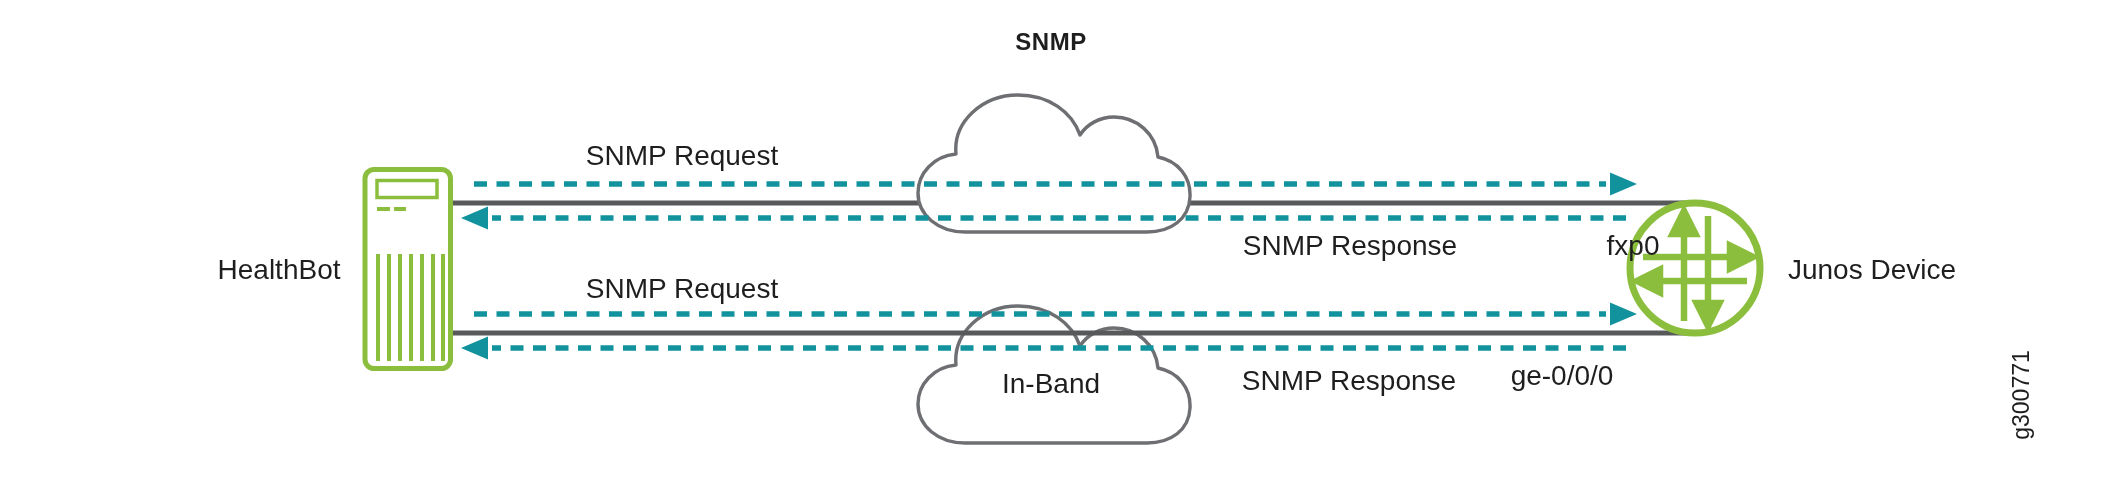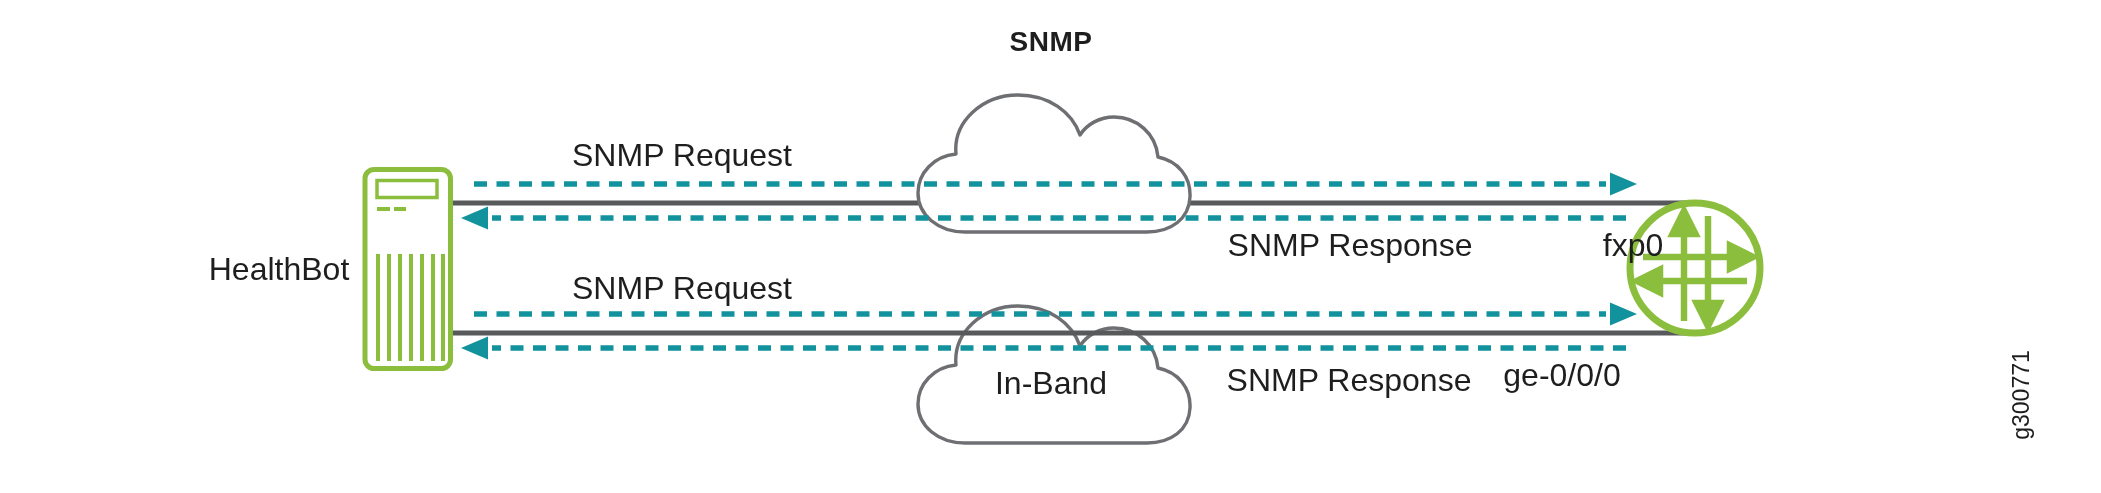--- a/index.html
+++ b/index.html
@@ -16,25 +16,25 @@
     background:#ffffff;
     font-family:"Liberation Sans","DejaVu Sans",sans-serif;
     color:var(--text);
     overflow:hidden;
   }
   .stage svg{position:absolute;left:0;top:0;}
   .lbl{
     position:absolute;
     transform:translate(-50%,-50%);
     white-space:nowrap;
-    font-size:32px;
+    font-size:28px;
     line-height:1.1;
     color:var(--text);
   }
-  .lbl.title{font-weight:700;font-size:28px;letter-spacing:0.5px;}
+  .lbl.title{font-weight:700;font-size:24px;letter-spacing:0.5px;}
   .lbl.gnum{
     font-size:23px;
     transform:translate(-50%,-50%) rotate(-90deg);
   }
 </style>
 </head>
 <body>
 
 <div class="stage">
 
@@ -115,15 +115,16 @@
 
   <div class="lbl" style="left:682px;top:156px">SNMP Request</div>
   <div class="lbl" style="left:1350px;top:246px">SNMP Response</div>
   <div class="lbl" style="left:682px;top:289px">SNMP Request</div>
   <div class="lbl" style="left:1349px;top:381px">SNMP Response</div>
 
   <div class="lbl" style="left:1633px;top:246px">fxp0</div>
   <div class="lbl" style="left:1562px;top:376px">ge-0/0/0</div>
 
   <div class="lbl" style="left:279px;top:270px">HealthBot</div>
+  <div class="lbl" style="left:1872px;top:270px">Junos Device</div>
 
   <div class="lbl gnum" style="left:2022px;top:395px">g300771</div>
 </div>
 
 </body></html>

